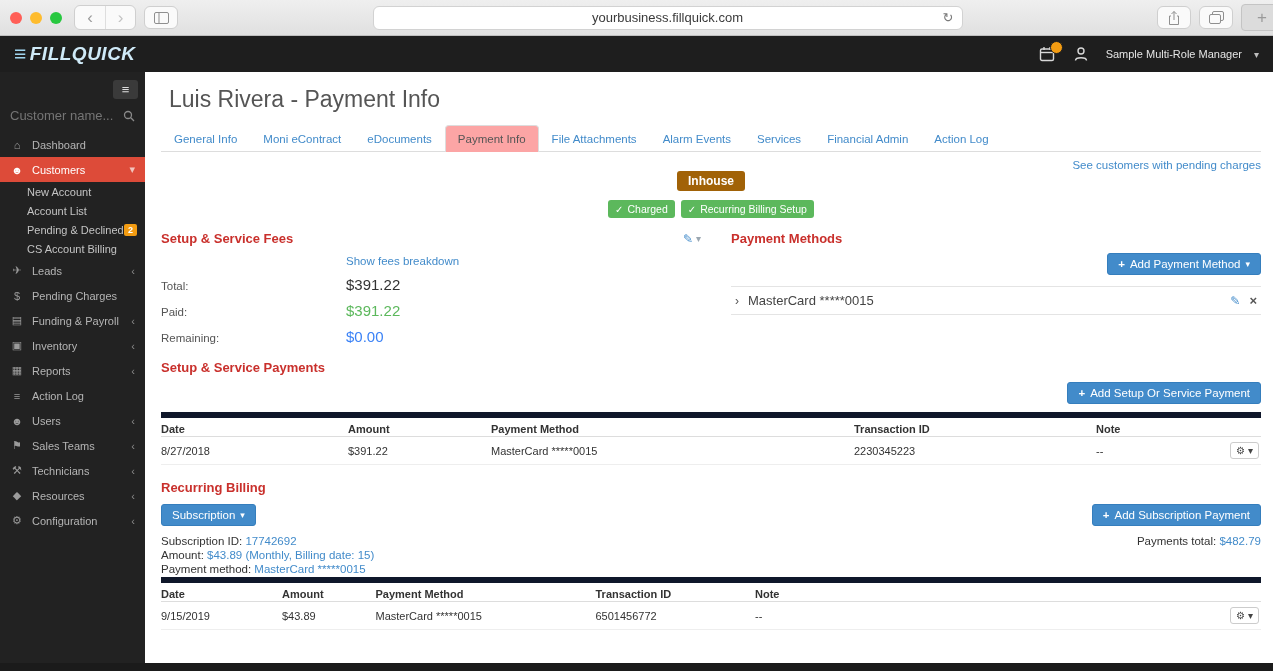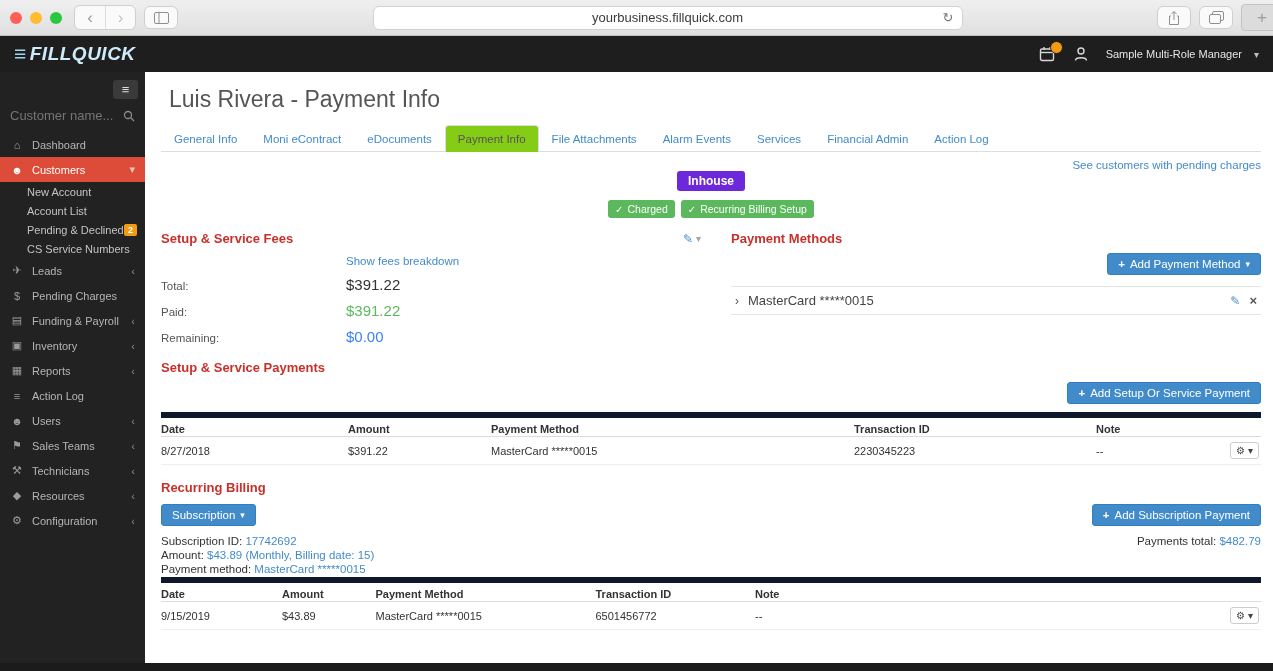--- a/index.html
+++ b/index.html
@@ -49,25 +49,25 @@
   .nav-caret { margin-left:auto; color:#8a8a8a; font-size:11px; }
   .nav-item.active .nav-caret { color:#f2c4bd; }
   .subnav-item { display:flex; align-items:center; padding:0 8px 0 27px; height:19px; color:#c4c4c4; cursor:pointer; }
   .subnav-badge { margin-left:auto; background:#f39c12; color:#fff; font-size:9px; font-weight:bold; padding:1px 4px; border-radius:2px; }
 
   
   .content { flex:1; background:#fff; padding:10px 12px 0 16px; overflow:hidden; font-size:11.5px; color:#333; }
   .page-title { font-size:23px; font-weight:400; color:#555; margin:4px 8px 12px; }
   .tabs { display:flex; border-bottom:1px solid #ddd; }
   .tab { padding:7px 12px; font-size:11.5px; color:#428bca; cursor:pointer; border:1px solid transparent; border-bottom:none; margin-bottom:-1px; border-radius:4px 4px 0 0; white-space:nowrap; }
-  .tab.active { color:#555; background:#84cc16; border-color:#ddd #ddd #fff; }
+  .tab.active { color:#555; background:#fca5a5; border-color:#ddd #ddd #fff; }
   .pending-link-row { text-align:right; margin-top:7px; }
   .link { color:#428bca; text-decoration:none; font-size:11.5px; cursor:pointer; }
   .center-line { text-align:center; }
-  .badge-inhouse { display:inline-block; background:#6d28d9; color:#fff; font-weight:bold; font-size:12px; padding:3px 11px; border-radius:3px; margin-bottom:9px; }
+  .badge-inhouse { display:inline-block; background:#a16207; color:#fff; font-weight:bold; font-size:12px; padding:3px 11px; border-radius:3px; margin-bottom:9px; }
   .status-badges { display:flex; justify-content:center; gap:6px; margin-bottom:13px; }
   .badge-green { background:#5cb85c; color:#fff; font-size:10.5px; padding:3px 7px; border-radius:3px; display:inline-flex; align-items:center; gap:4px; }
   .badge-check { font-size:10px; }
 
   .columns { display:flex; gap:30px; }
   .col-left { flex:0 0 540px; }
   .col-right { flex:1; min-width:0; }
   .section-heading { color:#c9302c; font-weight:bold; font-size:13px; }
   .fees-head { display:flex; justify-content:space-between; align-items:center; }
   .edit-ctl { color:#428bca; font-size:12px; cursor:pointer; display:inline-flex; gap:3px; align-items:center; background:none; border:none; font-family:inherit; }
@@ -207,21 +207,21 @@
           <span>New Account</span>
         </div>
         <div class="subnav-item">
           <span>Account List</span>
         </div>
         <div class="subnav-item">
           <span>Pending &amp; Declined</span>
           <span class="subnav-badge">2</span>
         </div>
         <div class="subnav-item">
-          <span>CS Service Numbers</span>
+          <span>CS Account Billing</span>
         </div>
       </div>
       <div class="nav-item">
         <span class="nav-icon">✈</span>
         <span class="nav-label">Leads</span>
         <span class="nav-caret">‹</span>
       </div>
       <div class="nav-item">
         <span class="nav-icon">$</span>
         <span class="nav-label">Pending Charges</span>

